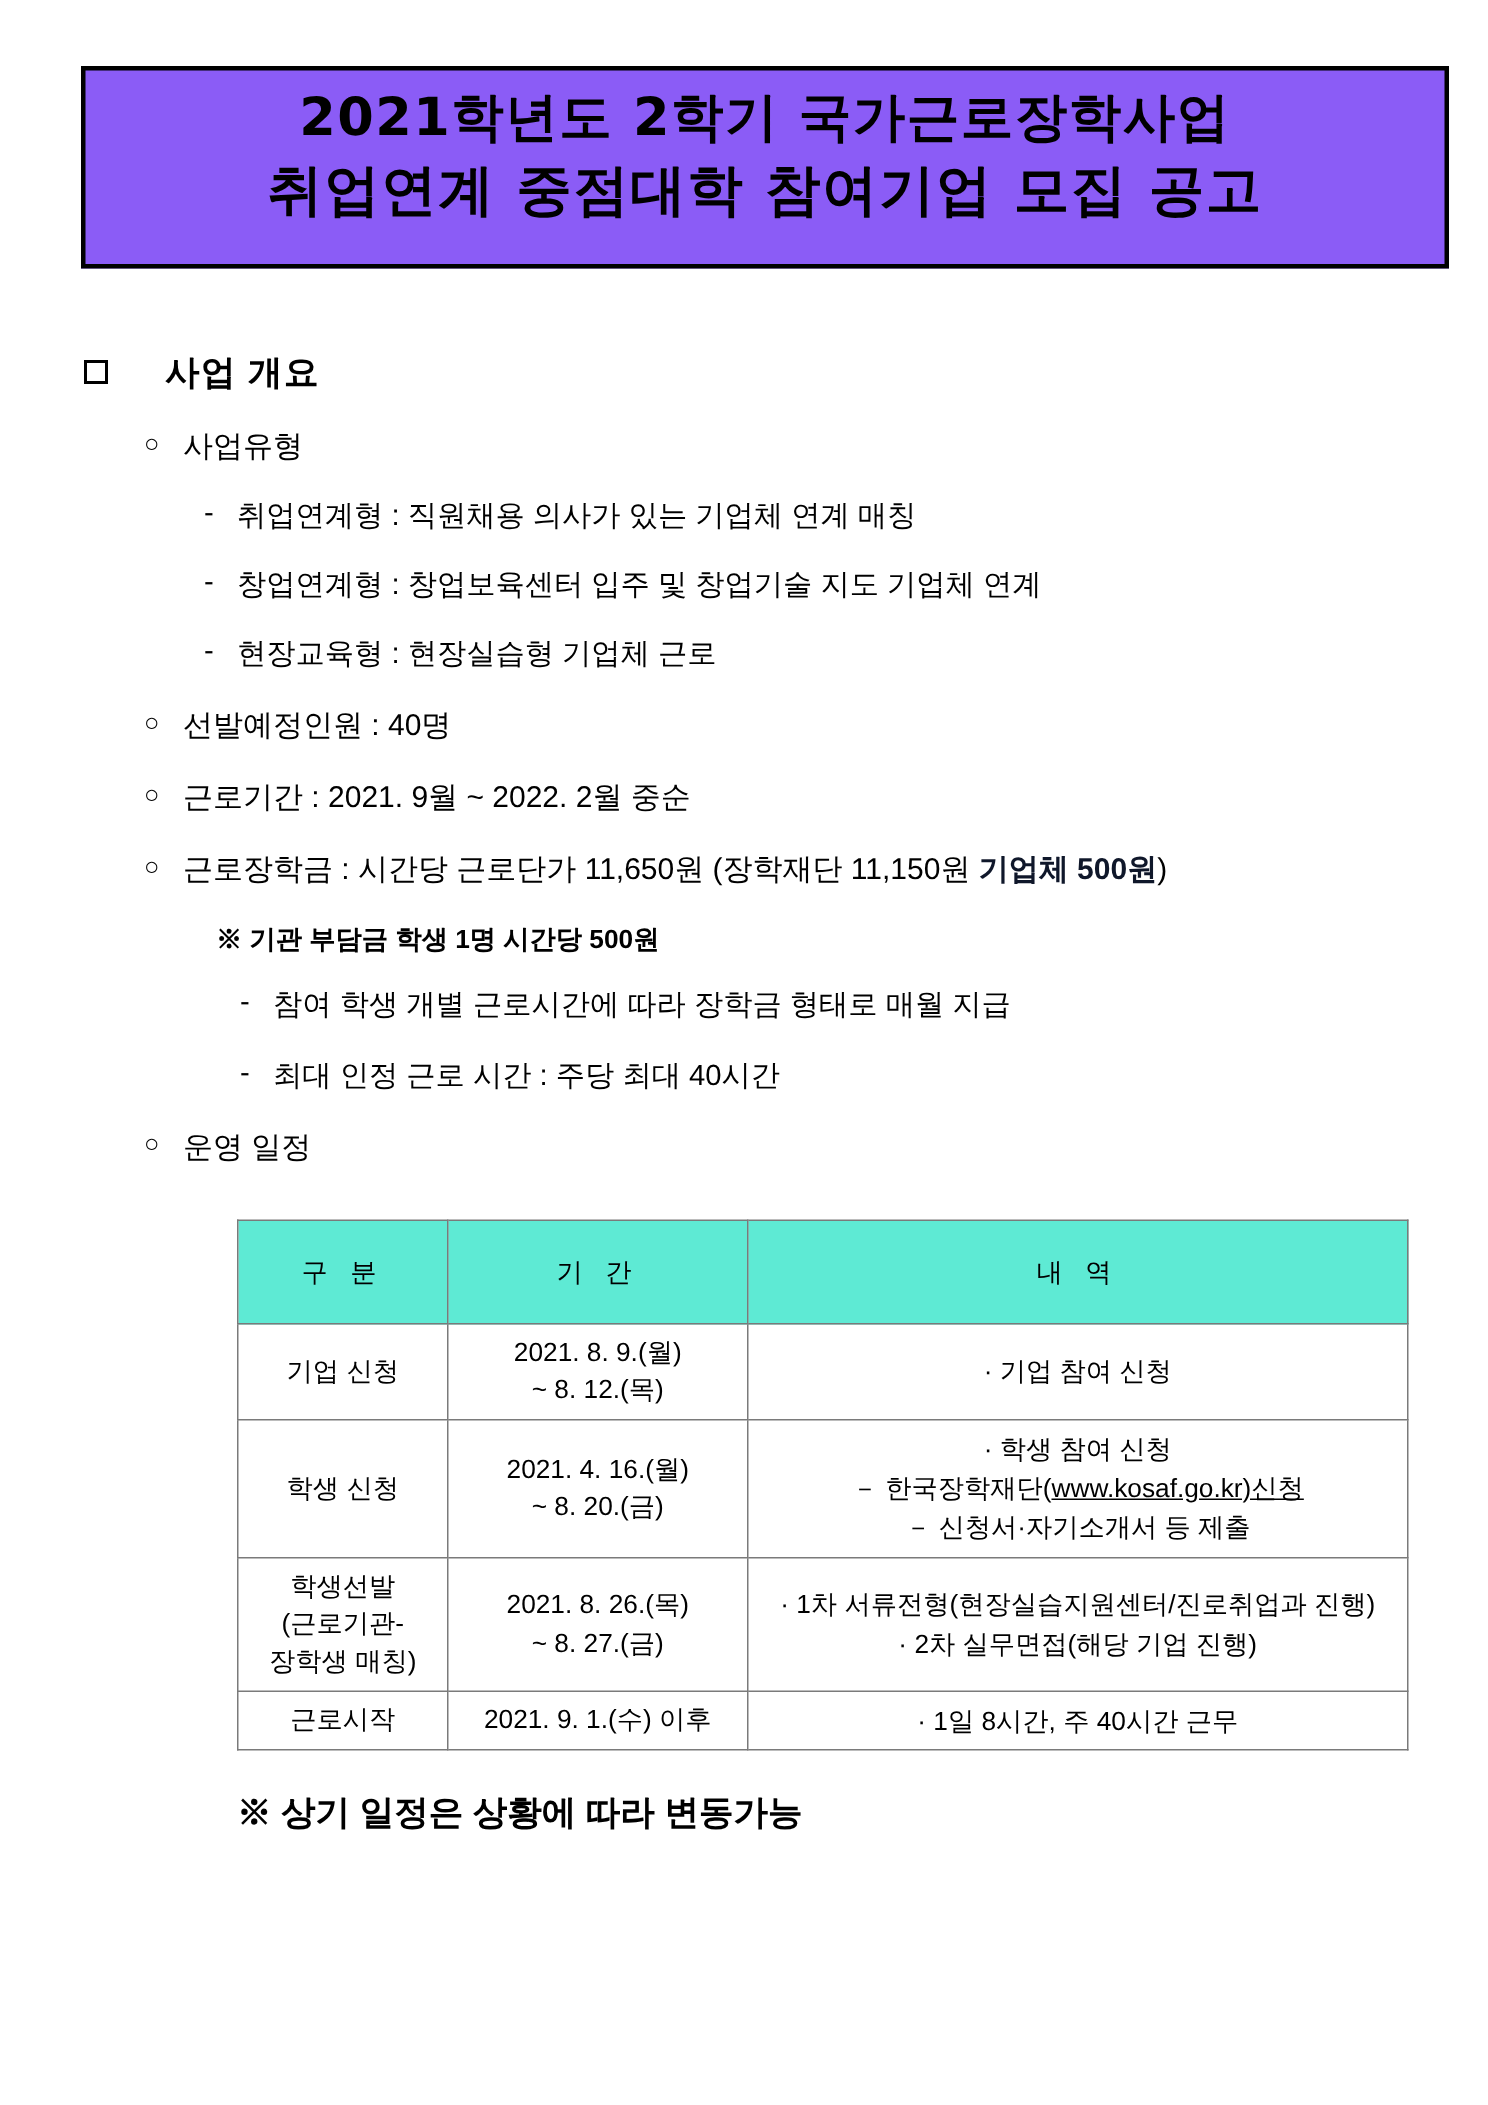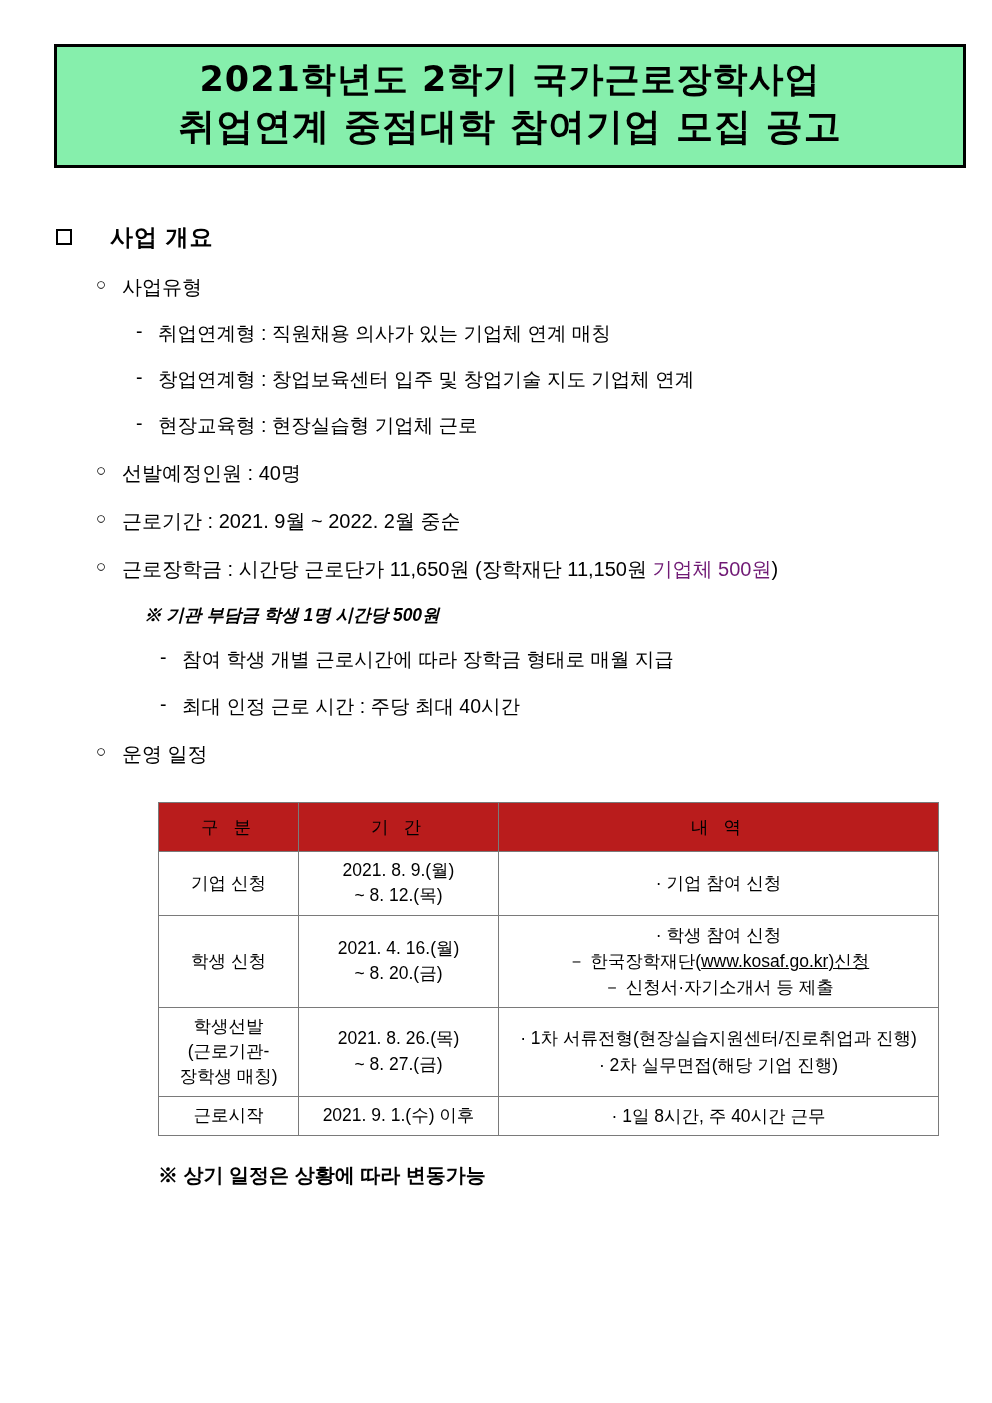--- a/index.html
+++ b/index.html
@@ -20,22 +20,22 @@
     height: 1403px;
     box-sizing: border-box;
     padding: 44px 52px 0 52px;
     position: relative;
   }
 
   
   .title-banner {
     margin: 0 0 0 2px;
     border: 3px solid #000;
-    background: #86efac;
-    padding: 10px 0 14px 0;
+    background: #8b5cf6;
+    padding: 10px 0 25px 0;
     text-align: center;
     width: 912px;
     box-sizing: border-box;
   }
   .title-line {
     font-family: "DejaVu Sans", sans-serif;
     font-weight: bold;
     font-size: 35px;
     line-height: 1.30;
     letter-spacing: 1px;
@@ -94,47 +94,46 @@
     flex: 0 0 22px;
   }
   .lvl2 .txt { line-height: 1.4; }
 
   .note {
     margin-left: 92px;
     margin-top: 20px;
     font-size: 17.5px;
     font-weight: bold;
     letter-spacing: 0px;
-    font-style: italic;
   }
   .bold { font-weight: normal; }
-  .red { color: #701a75; font-weight: normal; }
+  .red { color: #0f172a; font-weight: bold; }
 
   
   .table-wrap {
     margin-top: 34px;
     margin-left: 106px;
   }
   table.sched {
     border-collapse: collapse;
     table-layout: fixed;
     width: 780px;
   }
   table.sched th, table.sched td {
     border: 1px solid #7a7a7a;
     font-size: 17.5px;
     padding: 6px 8px;
     vertical-align: middle;
   }
   table.sched th {
-    background: #b91c1c;
+    background: #5eead4;
     font-weight: normal;
     text-align: center;
     letter-spacing: 5px;
-    padding: 12px 0;
+    padding: 22px 0;
   }
   col.c1 { width: 140px; }
   col.c2 { width: 200px; }
   col.c3 { width: 440px; }
 
   td.c-center {
     text-align: center;
     line-height: 1.45;
   }
   td.c-left {
@@ -143,21 +142,21 @@
     padding-left: 12px;
   }
   .lnk {
     text-decoration: underline;
   }
   .small-row { font-size: 17px; }
 
   .tail-note {
     margin-left: 106px;
     margin-top: 26px;
-    font-size: 20px;
+    font-size: 23px;
     font-weight: bold;
   }
 </style>
 </head>
 <body>
 
 <div class="page">
 
   <div class="title-banner">
     <div class="title-line">2021학년도 2학기 국가근로장학사업</div>

